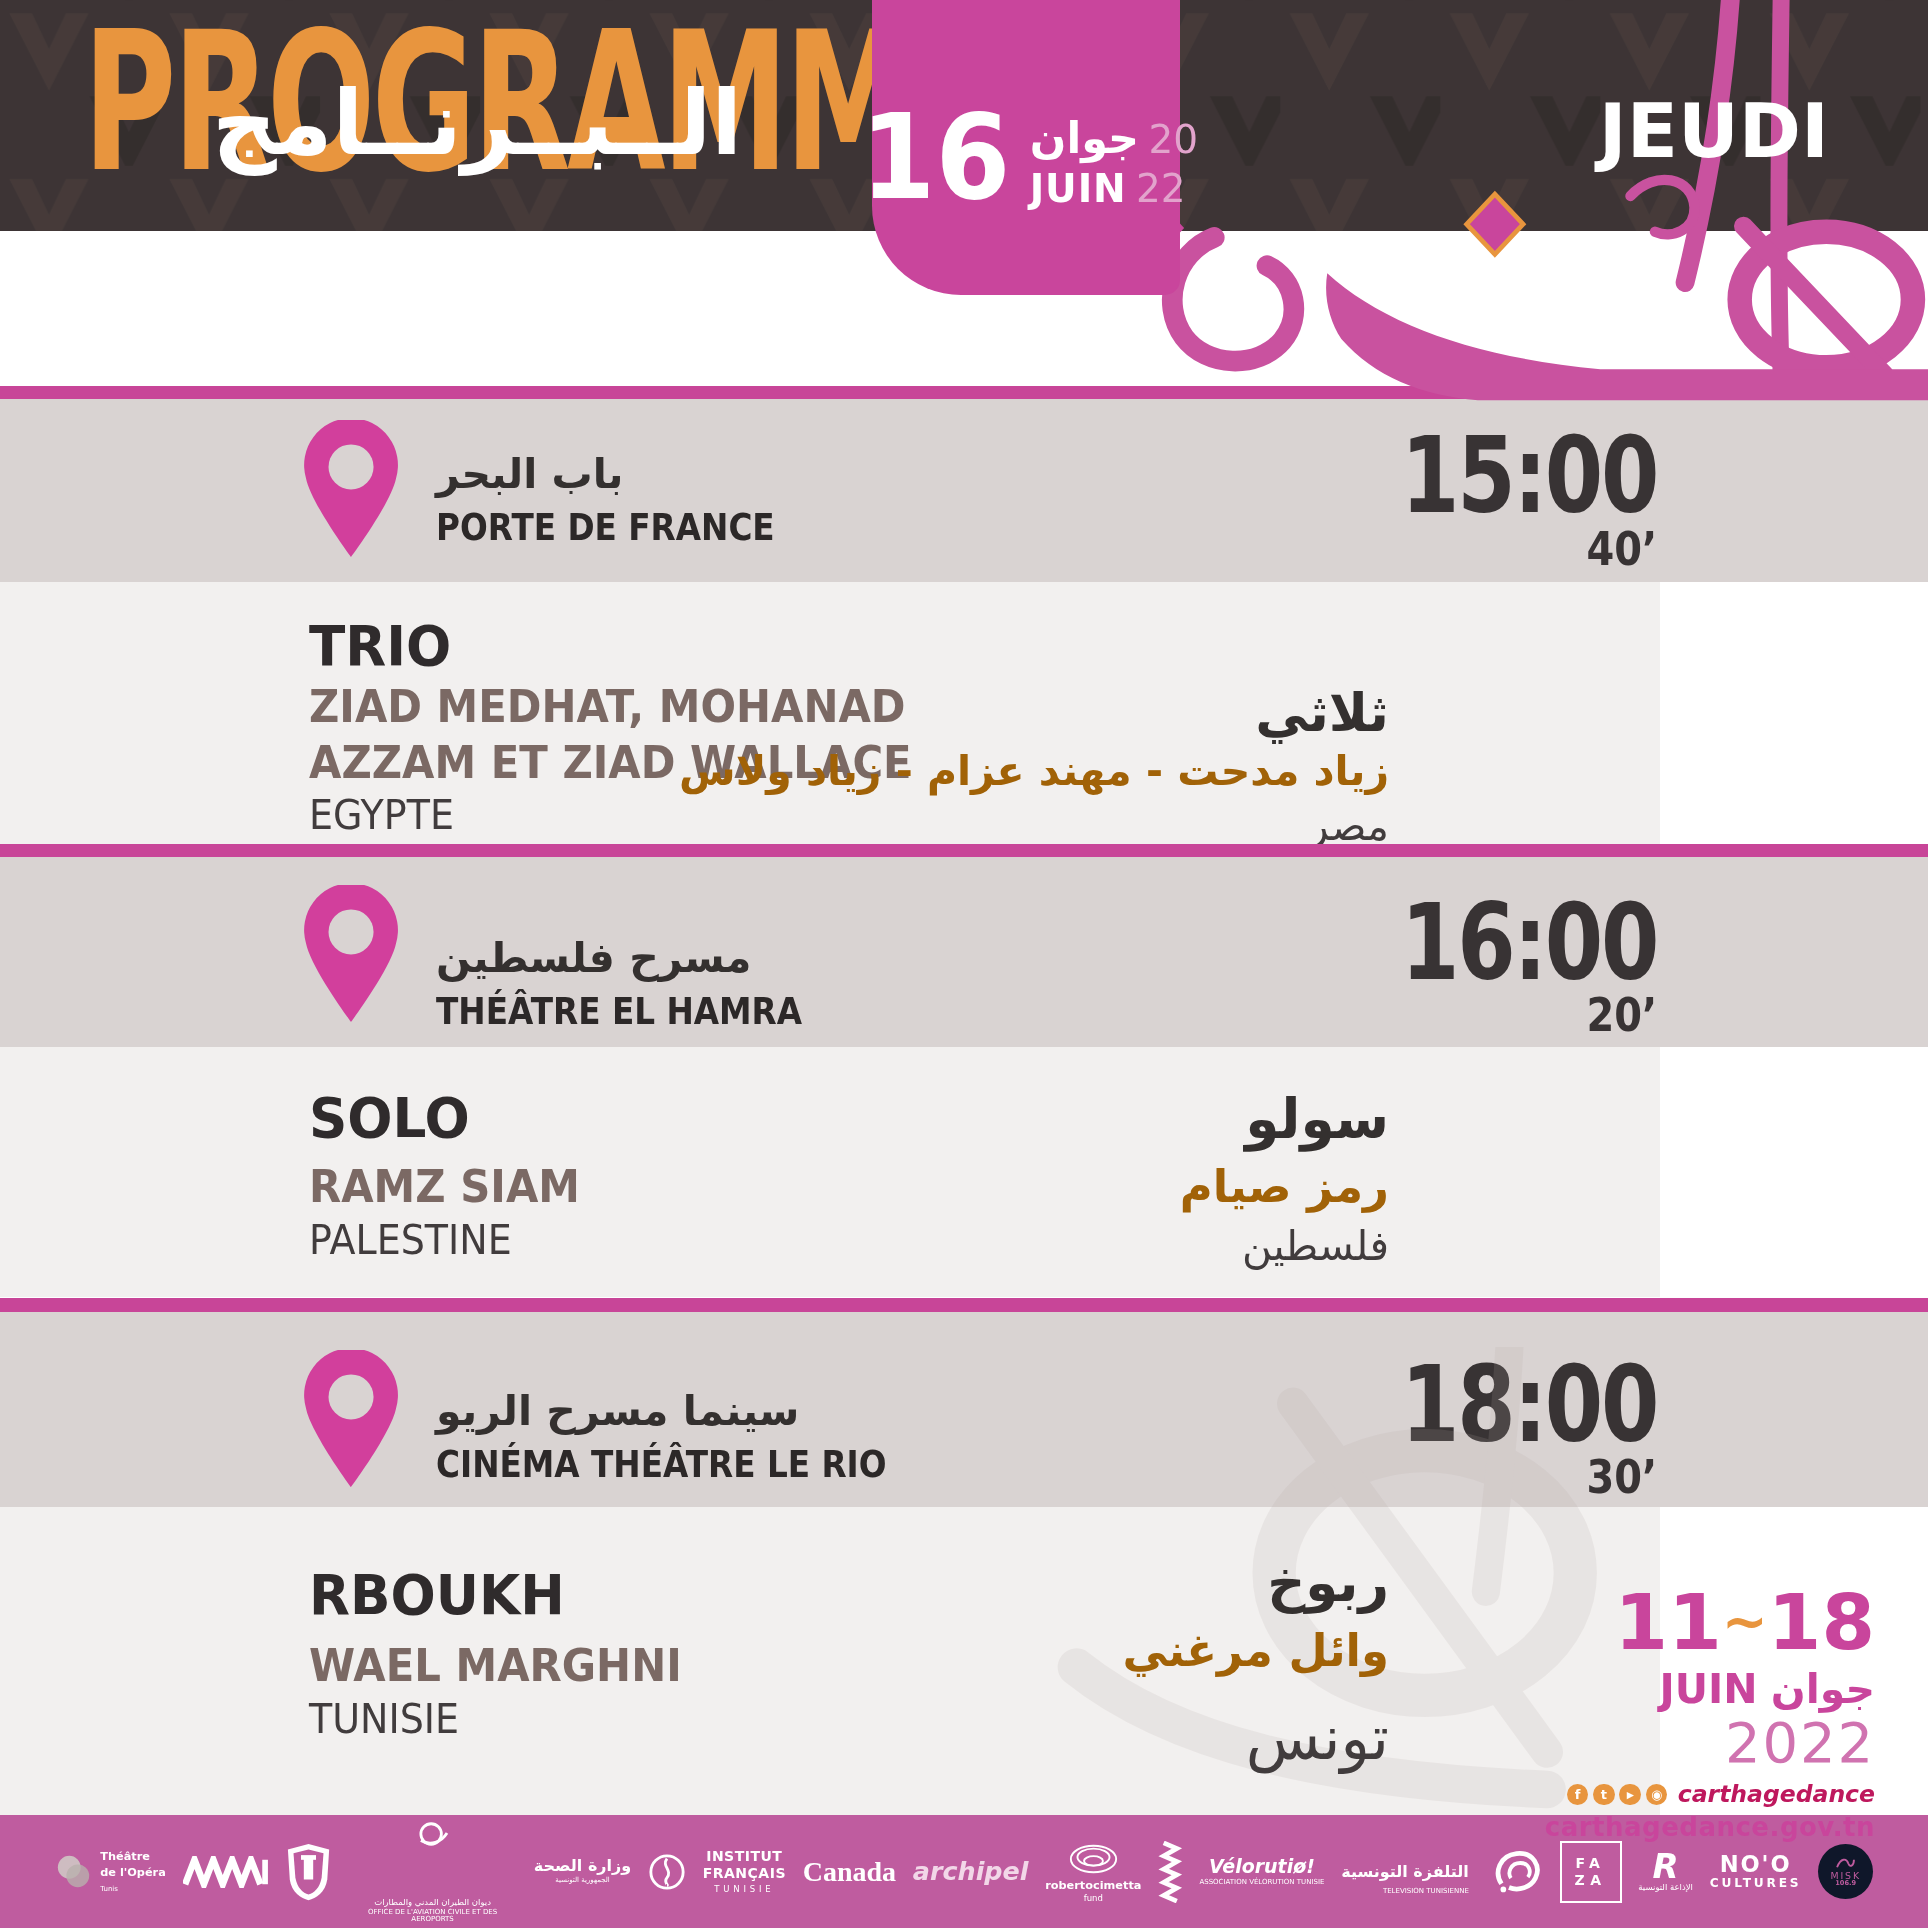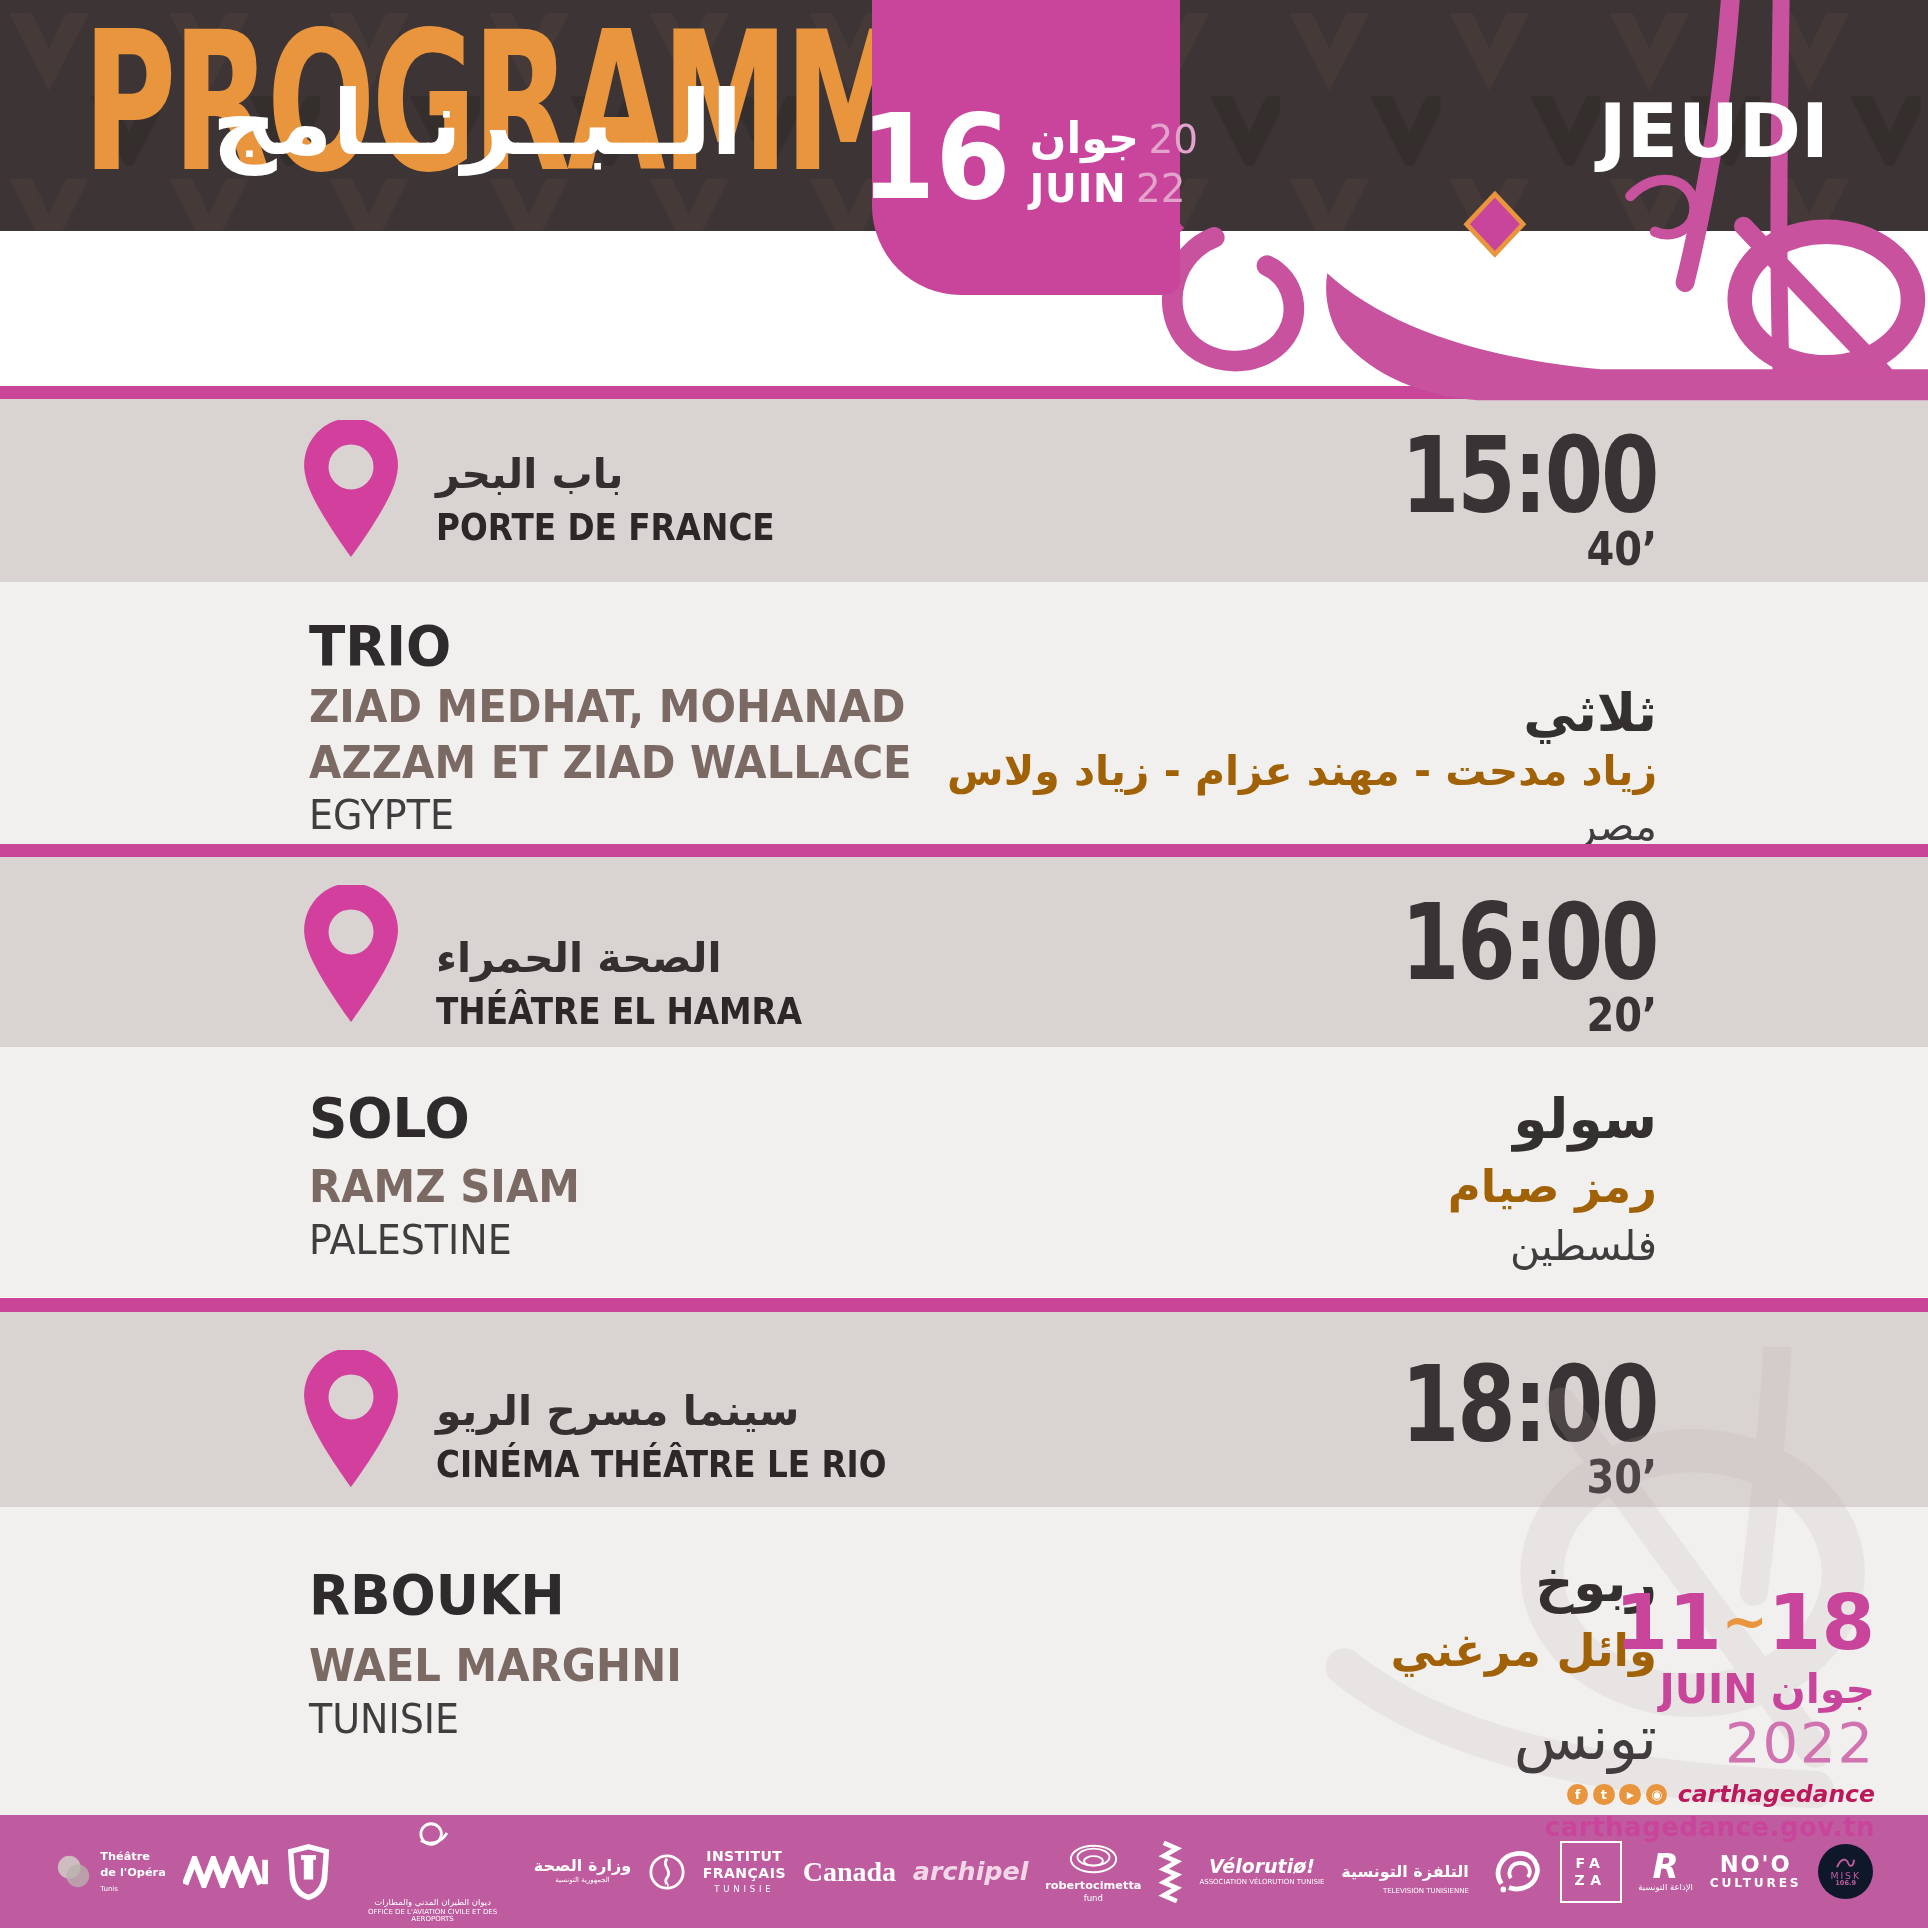--- a/index.html
+++ b/index.html
@@ -27,21 +27,21 @@
   }
   #date-badge .day{font-size:117px;font-weight:bold;color:#fff;line-height:.8;transform:scaleX(.92);}
   #date-badge .mcol{margin-left:13px;margin-top:5.6px;}
   #date-badge .mrow{display:flex;align-items:baseline;gap:9.4px;line-height:1;}
   #date-badge .m-ar{font-size:43px;font-weight:bold;color:#fff;}
   #date-badge .m-fr{font-size:39px;font-weight:bold;color:#fff;letter-spacing:0.9px;}
   #date-badge .yr{font-size:39px;color:#e2a3cc;font-weight:400;}
   
   .bar{left:0;width:1928px;background:#c84598;}
   .gray-band{left:0;width:1928px;background:#d9d3d2;}
-  .light-band{left:0;width:1928px;background:#f2f0ef;}
+  .light-band{left:0;width:1660px;background:#f2f0ef;}
   .pin{left:303px;width:97px;height:137px;}
   .venue{left:436px;display:flex;flex-direction:column;gap:13px;}
   .venue-ar{font-size:41px;font-weight:bold;color:#34302f;line-height:1;direction:rtl;text-align:left;}
   .venue-fr{font-size:38px;font-weight:bold;color:#2c2828;line-height:1;transform:scaleX(.86);transform-origin:left center;white-space:nowrap;}
   .time{right:271px;font-size:105px;font-weight:bold;color:#383334;line-height:1;transform:scaleX(.8);transform-origin:right top;letter-spacing:-2.8px;}
   .duration{right:271px;font-size:47px;font-weight:600;color:#383334;line-height:1;transform:scaleX(.85);transform-origin:right top;}
   .title-fr{left:309px;font-size:56px;font-weight:800;color:#2f2b2c;line-height:1;transform:scaleX(.95);transform-origin:left top;white-space:nowrap;}
   .names-fr{left:309px;font-size:45px;font-weight:bold;color:#7b6964;line-height:1;transform:scaleX(.93);transform-origin:left top;white-space:nowrap;}
   .country-fr{left:309px;font-size:40px;font-weight:400;color:#413c3d;line-height:1;transform:scaleX(.95);transform-origin:left top;}
   .title-ar{right:271px;font-size:53px;font-weight:bold;color:#34302f;line-height:1;direction:rtl;}
@@ -144,21 +144,21 @@
   <div class="abs country-ar" style="top:224px;">مصر</div>
 </div>
 
 <div class="abs bar" style="top:844px;height:13px;"></div>
 <div class="abs gray-band" style="top:857px;height:190px;">
   <svg class="abs pin" style="top:28px;" viewBox="0 0 103 146">
     <path d="M51,146 C51,146 8,88 3,62 A50 50 0 1 1 99,62 C94,88 51,146 51,146 Z" fill="#d23f9c"></path>
     <circle cx="51" cy="50" r="24" fill="#d9d3d2"></circle>
   </svg>
   <div class="abs venue" style="top:81px;">
-    <div class="venue-ar">الصحة الحمراء</div>
+    <div class="venue-ar">مسرح فلسطين</div>
     <div class="venue-fr">THÉÂTRE EL HAMRA</div>
   </div>
   <div class="abs time" style="top:34px;">16:00</div>
   <div class="abs duration" style="top:134px;">20’</div>
 </div>
 <div class="abs light-band" style="top:1047px;height:250px;">
   <div class="abs title-fr" style="top:43px;">SOLO</div>
   <div class="abs names-fr" style="top:117px;">RAMZ SIAM</div>
   <div class="abs country-fr" style="top:173px;">PALESTINE</div>
   <div class="abs title-ar" style="top:45px;font-size:55px;">سولو</div>

